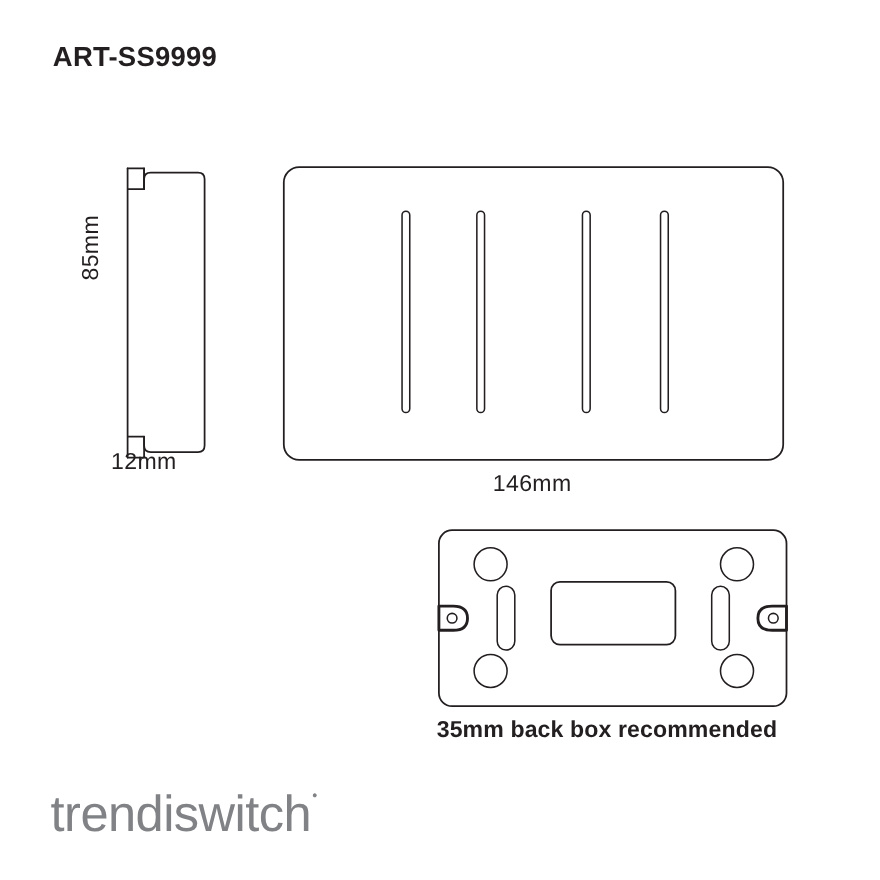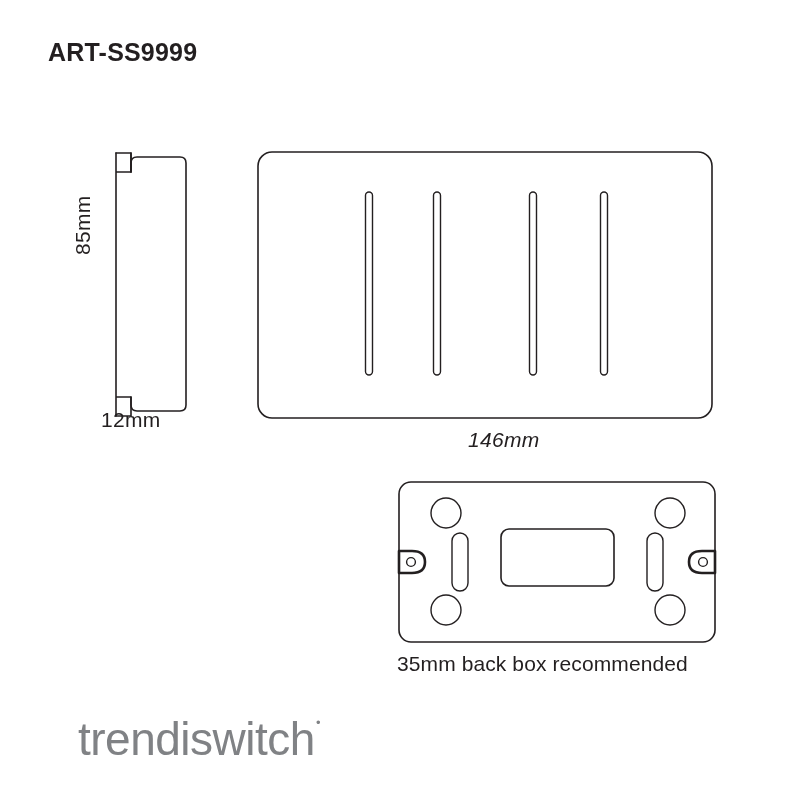--- a/index.html
+++ b/index.html
@@ -52,46 +52,44 @@
     transform: rotate(-90deg);
     transform-origin: left top;
     letter-spacing: 0.3px;
   }
   .dim-depth {
     left: 101px;
     top: 408px;
     letter-spacing: 0.3px;
   }
   .dim-width {
-    left: 468px;
+    left: 448px;
     top: 428px;
     letter-spacing: 0.3px;
-    font-style: italic;
   }
   .backbox-caption {
     position: absolute;
     left: 397px;
     top: 652px;
     font-size: 21px;
-    font-weight: 400;
+    font-weight: 700;
     color: #231f20;
     white-space: nowrap;
     letter-spacing: 0.1px;
   }
   .brand-logo {
     position: absolute;
     left: 46px;
     top: 716px;
     font-size: 46px;
     font-weight: 300;
     color: #808285;
     letter-spacing: -0.5px;
     white-space: nowrap;
     line-height: 1;
-    margin-left: 32px;
   }
   .brand-mark {
     font-size: 13px;
     vertical-align: super;
     position: relative;
     top: -12px;
     left: 1px;
     color: #808285;
   }
   svg { display: block; }

